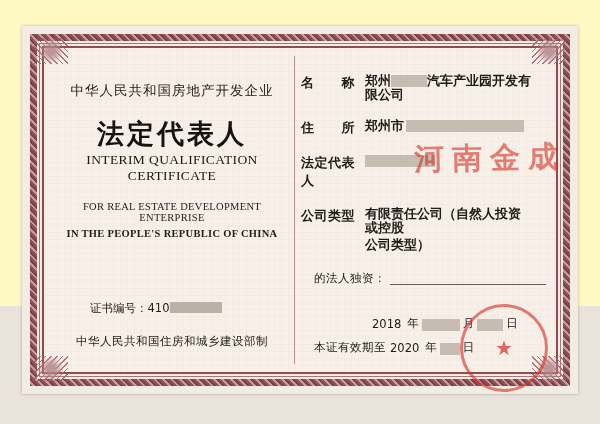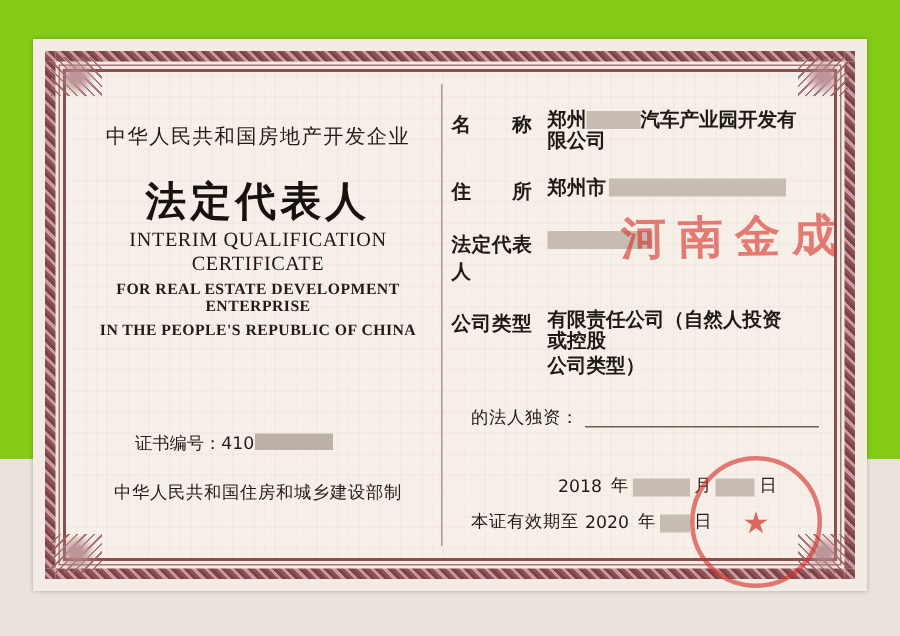--- a/index.html
+++ b/index.html
@@ -10,21 +10,21 @@
     width: 600px;
     height: 424px;
     background: #e9e3dc;
     font-family: "DejaVu Sans", "Liberation Sans", sans-serif;
     overflow: hidden;
   }
   .page {
     position: relative;
     width: 600px;
     height: 306px;
-    background: #84cc16;
+    background: #fef9c3;
   }
   
   .cert {
     position: absolute;
     left: 22px;
     top: 26px;
     width: 556px;
     height: 368px;
     background: #f3ece4;
     box-shadow: 0 0 3px rgba(0,0,0,0.25);
@@ -124,23 +124,23 @@
   .en-title {
     font-family: "Liberation Serif", "DejaVu Serif", serif;
     font-size: 13.5px;
     font-weight: normal;
     letter-spacing: 0.4px;
     color: #1d1714;
   }
   .en-sub {
     font-family: "Liberation Serif", "DejaVu Serif", serif;
     font-size: 10.5px;
-    font-weight: bold;
+    font-weight: normal;
     letter-spacing: 0.3px;
-    margin-top: 4px;
+    margin-top: 17px;
     color: #221b17;
   }
   .en-sub2 {
     font-family: "Liberation Serif", "DejaVu Serif", serif;
     font-size: 10.5px;
     font-weight: bold;
     letter-spacing: 0.3px;
     margin-top: 5px;
     color: #221b17;
   }

